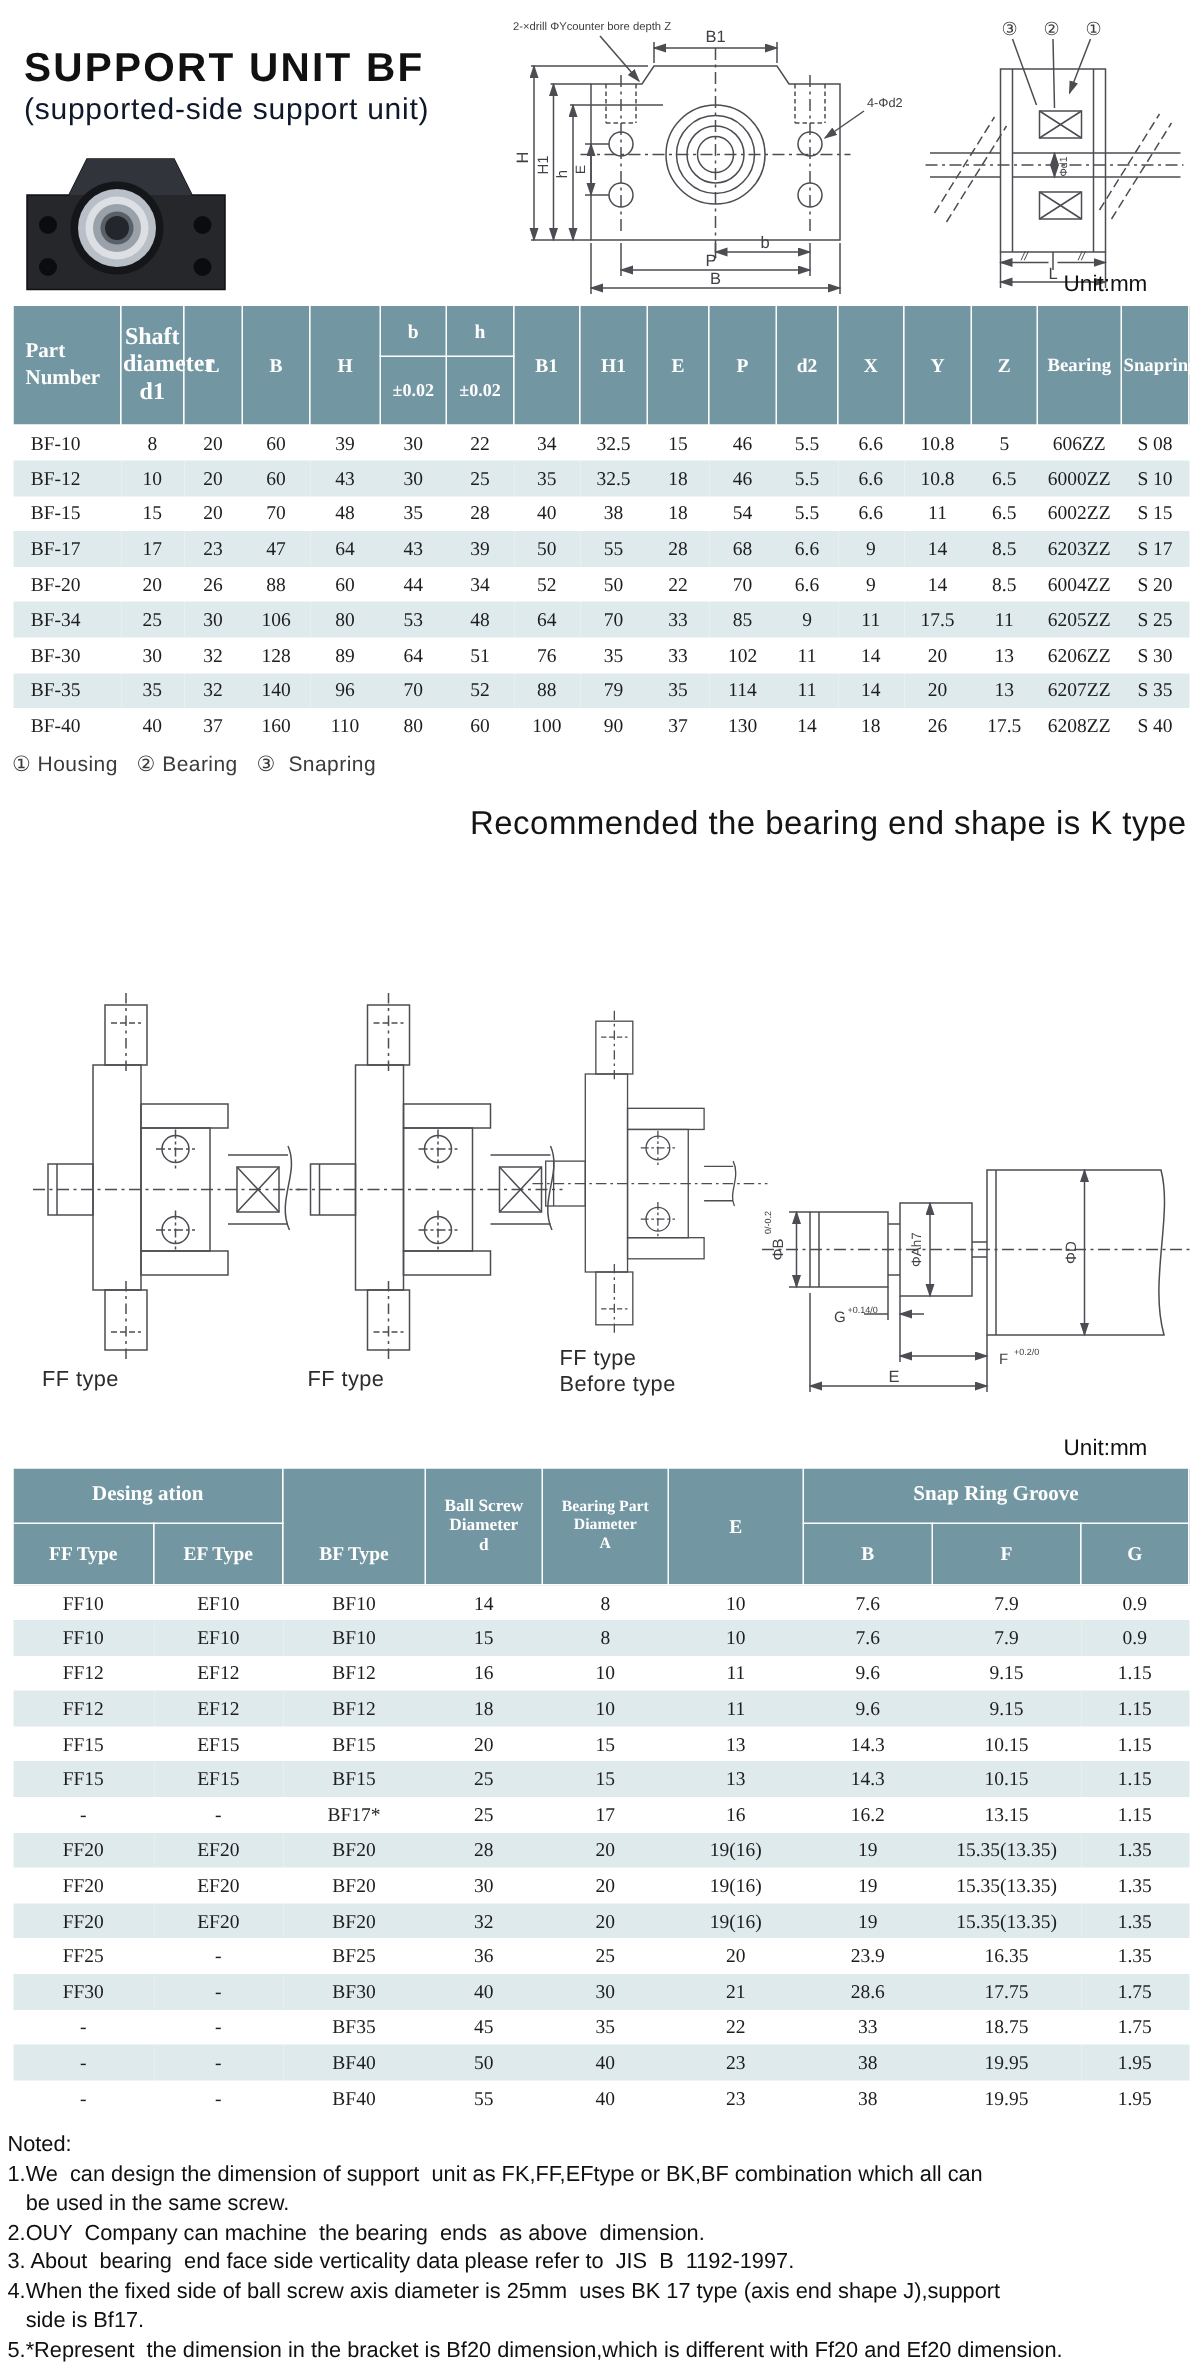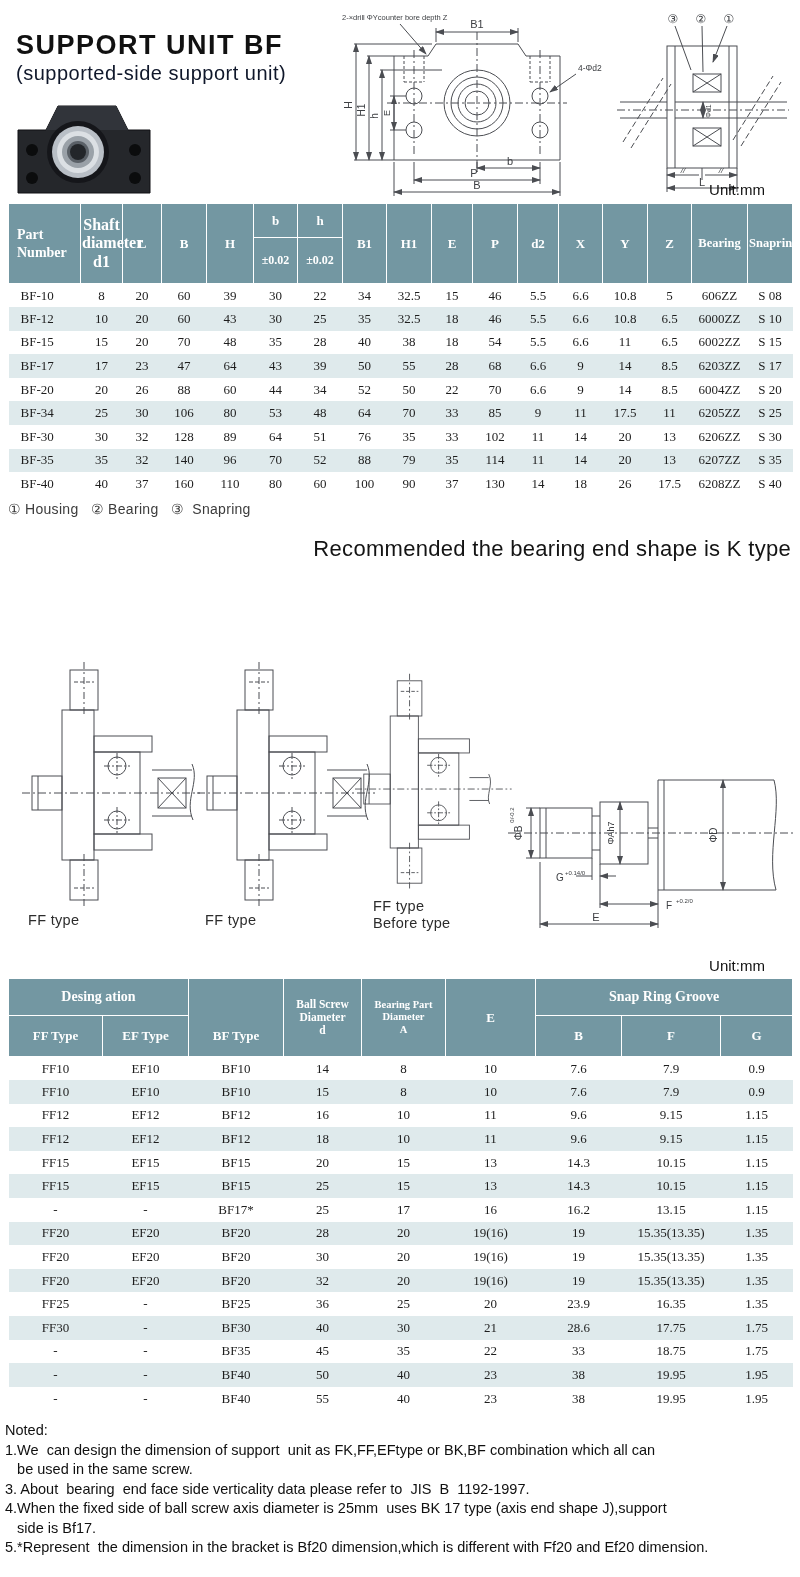--- a/index.html
+++ b/index.html
@@ -653,20 +653,21 @@
           <td>1.95</td>
         </tr>
       </tbody>
   </table>
 
   <div class="abs notes">
     <div class="note-line">Noted:</div>
     <div>
         <div class="note-line">1.We  can design the dimension of support  unit as FK,FF,EFtype or BK,BF combination which all can</div>
         <div class="note-line">   be used in the same screw.</div>
+        <div class="note-line">2.OUY  Company can machine  the bearing  ends  as above  dimension.</div>
         <div class="note-line">3. About  bearing  end face side verticality data please refer to  JIS  B  1192-1997.</div>
         <div class="note-line">4.When the fixed side of ball screw axis diameter is 25mm  uses BK 17 type (axis end shape J),support</div>
         <div class="note-line">   side is Bf17.</div>
         <div class="note-line">5.*Represent  the dimension in the bracket is Bf20 dimension,which is different with Ff20 and Ef20 dimension.</div>
       </div>
   </div>
 
 </div>
 
 </body></html>

